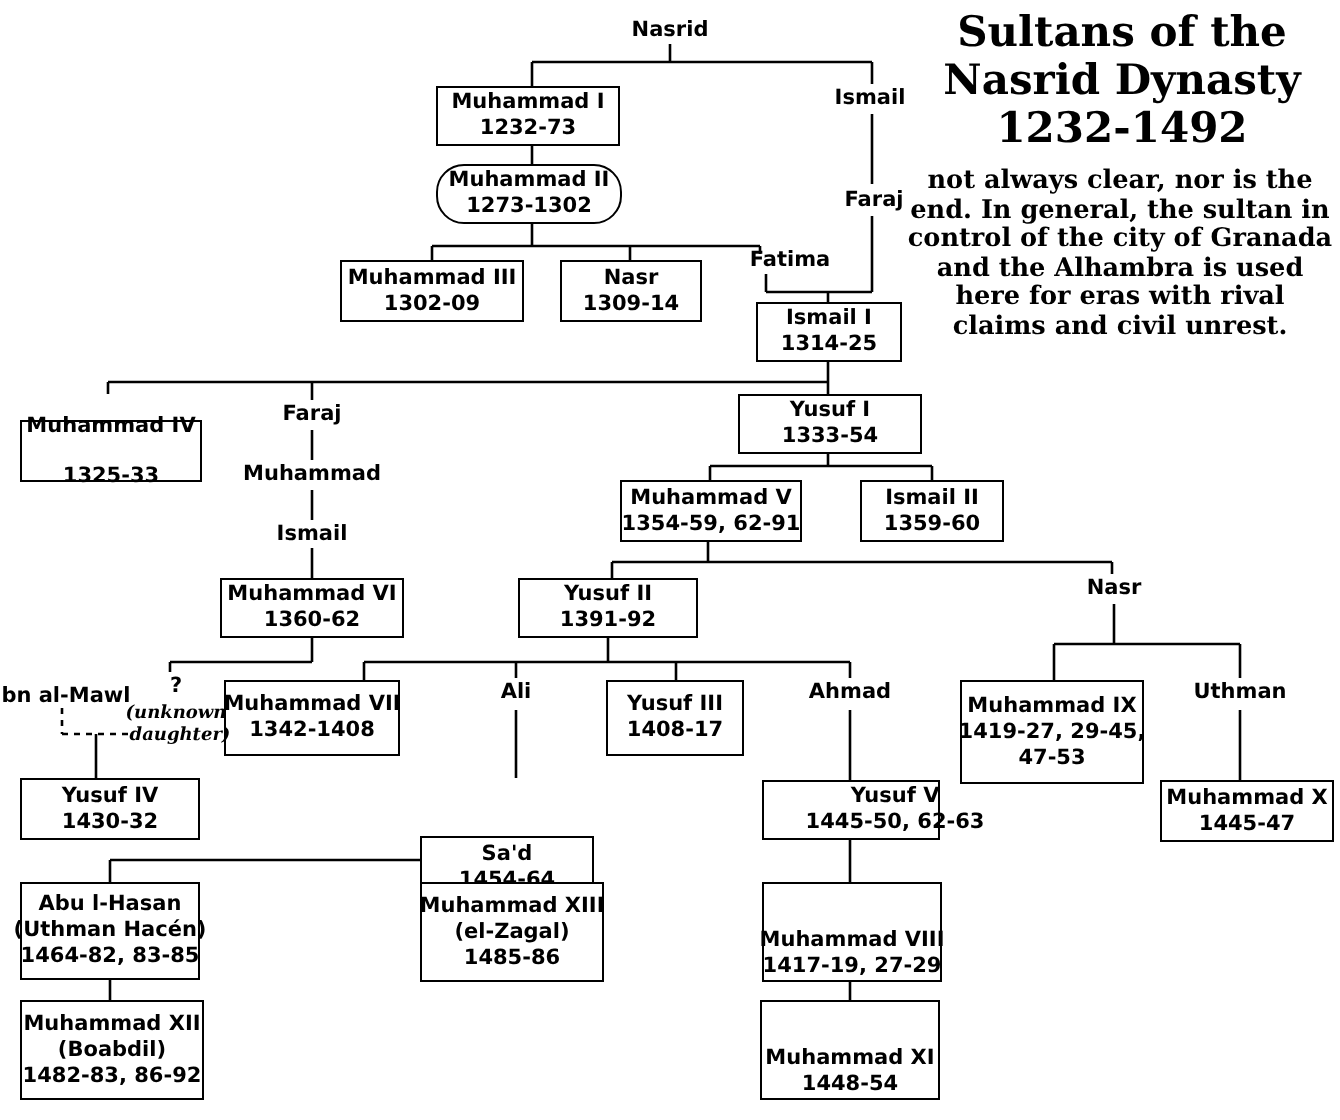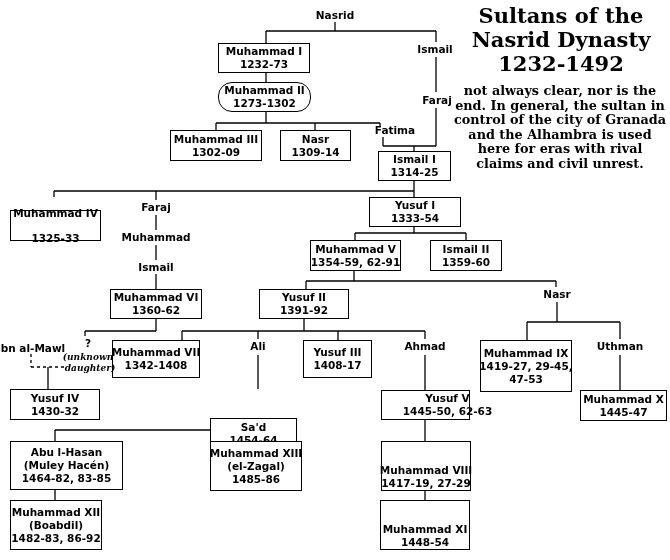--- a/index.html
+++ b/index.html
@@ -170,23 +170,23 @@
         <div>1454-64</div>
       </div>
       <div class="pbox" style="left: 381px; top: 390px; width: 89px; height: 30px; padding-left: 44px;">
         <div>Yusuf V</div>
         <div>1445-50, 62-63</div>
       </div>
       <div class="pbox" style="left: 580px; top: 390px; width: 87px; height: 31px;">
         <div>Muhammad X</div>
         <div>1445-47</div>
       </div>
-      <div class="pbox" style="left: 10px; top: 441px; width: 113px; height: 49px;">
+      <div class="pbox" style="left: 10px; top: 441px; width: 90px; height: 49px;">
         <div>Abu l-Hasan</div>
-        <div>(Muley Hacén)</div>
+        <div>(Uthman Hacén)</div>
         <div>1464-82, 83-85</div>
       </div>
       <div class="pbox" style="left: 210px; top: 441px; width: 92px; height: 50px;">
         <div>Muhammad XIII</div>
         <div>(el-Zagal)</div>
         <div>1485-86</div>
       </div>
       <div class="pbox top" style="left: 381px; top: 441px; width: 90px; height: 50px;">
         <div>Muhammad VIII</div>
         <div>1417-19, 27-29</div>

